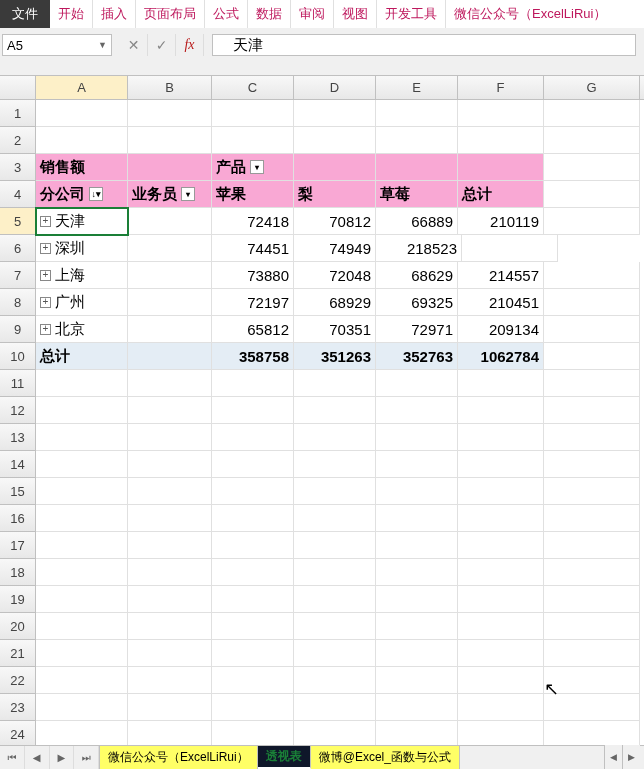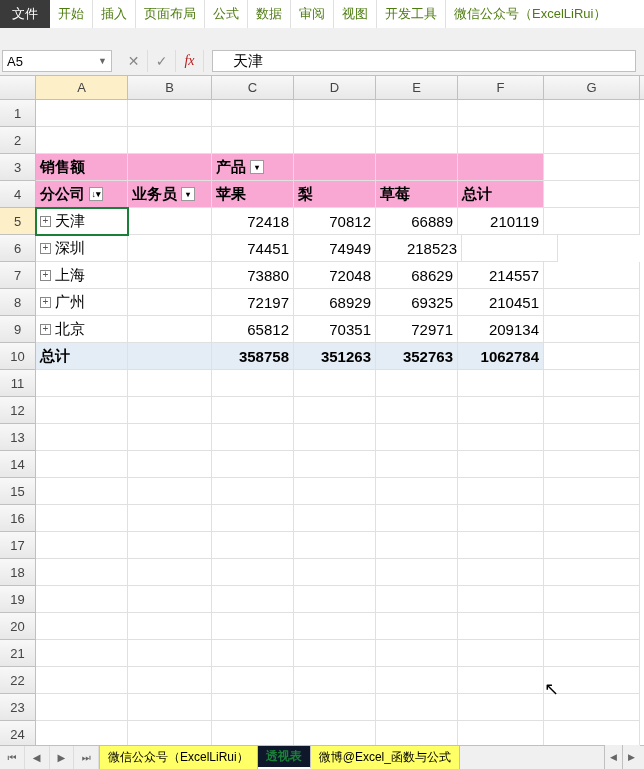--- a/index.html
+++ b/index.html
@@ -1,26 +1,26 @@
 <!DOCTYPE html>
 <html><head>
 <meta charset="utf-8">
 <style>
 * { box-sizing: border-box; margin: 0; padding: 0; font-family: "Microsoft YaHei", SimSun, sans-serif; }
 body { width: 644px; height: 769px; background: #fff; overflow: hidden; position: relative; }
 
 
 .menubar { height: 28px; background: #fff; display: flex; align-items: stretch; border-bottom: 0; }
-.menu-item { padding: 4px 8px; font-size: 13px; color: #4d7c0f; border-right: 1px solid #e0e0e0; display: flex; align-items: center; cursor: pointer; }
+.menu-item { padding: 4px 8px; font-size: 13px; color: #be185d; border-right: 1px solid #e0e0e0; display: flex; align-items: center; cursor: pointer; }
 .menu-item.file { background: #3a3a3a; color: #fff; padding: 4px 12px; border: none; }
 .menu-item:last-child { border-right: none; }
 
 
 .formula-area { height: 48px; background: #f0f0f0; border-bottom: 1px solid #c0c0c0; position: relative; }
-.name-box-row { position: absolute; bottom: 0; height: 28px; display: flex; align-items: center; width: 100%; padding: 0 2px; }
+.name-box-row { position: absolute; bottom: 16px; height: 28px; display: flex; align-items: center; width: 100%; padding: 0 2px; }
 .name-box { width: 110px; height: 22px; background: #fff; border: 1px solid #c0c0c0; padding: 0 4px; font-size: 13px; display: flex; align-items: center; justify-content: space-between; }
 .name-box-dd { font-size: 9px; color: #666; }
 .fx-buttons { display: flex; gap: 0; margin: 0 8px; align-items: center; }
 .fx-btn { width: 28px; height: 22px; display: flex; align-items: center; justify-content: center; color: #888; font-size: 14px; border-right: 1px solid #ddd; }
 .fx-btn.fx { font-style: italic; font-family: serif; color: #b91c1c; }
 .formula-input { flex: 1; height: 22px; background: #fff; border: 1px solid #c0c0c0; padding: 0 20px; font-size: 15px; display: flex; align-items: center; margin-right: 6px; }
 
 
 .grid { position: relative; }
 .col-headers { display: flex; height: 24px; background: linear-gradient(#f8f8f8,#e8e8e8); border-bottom: 1px solid #c0c0c0; }

